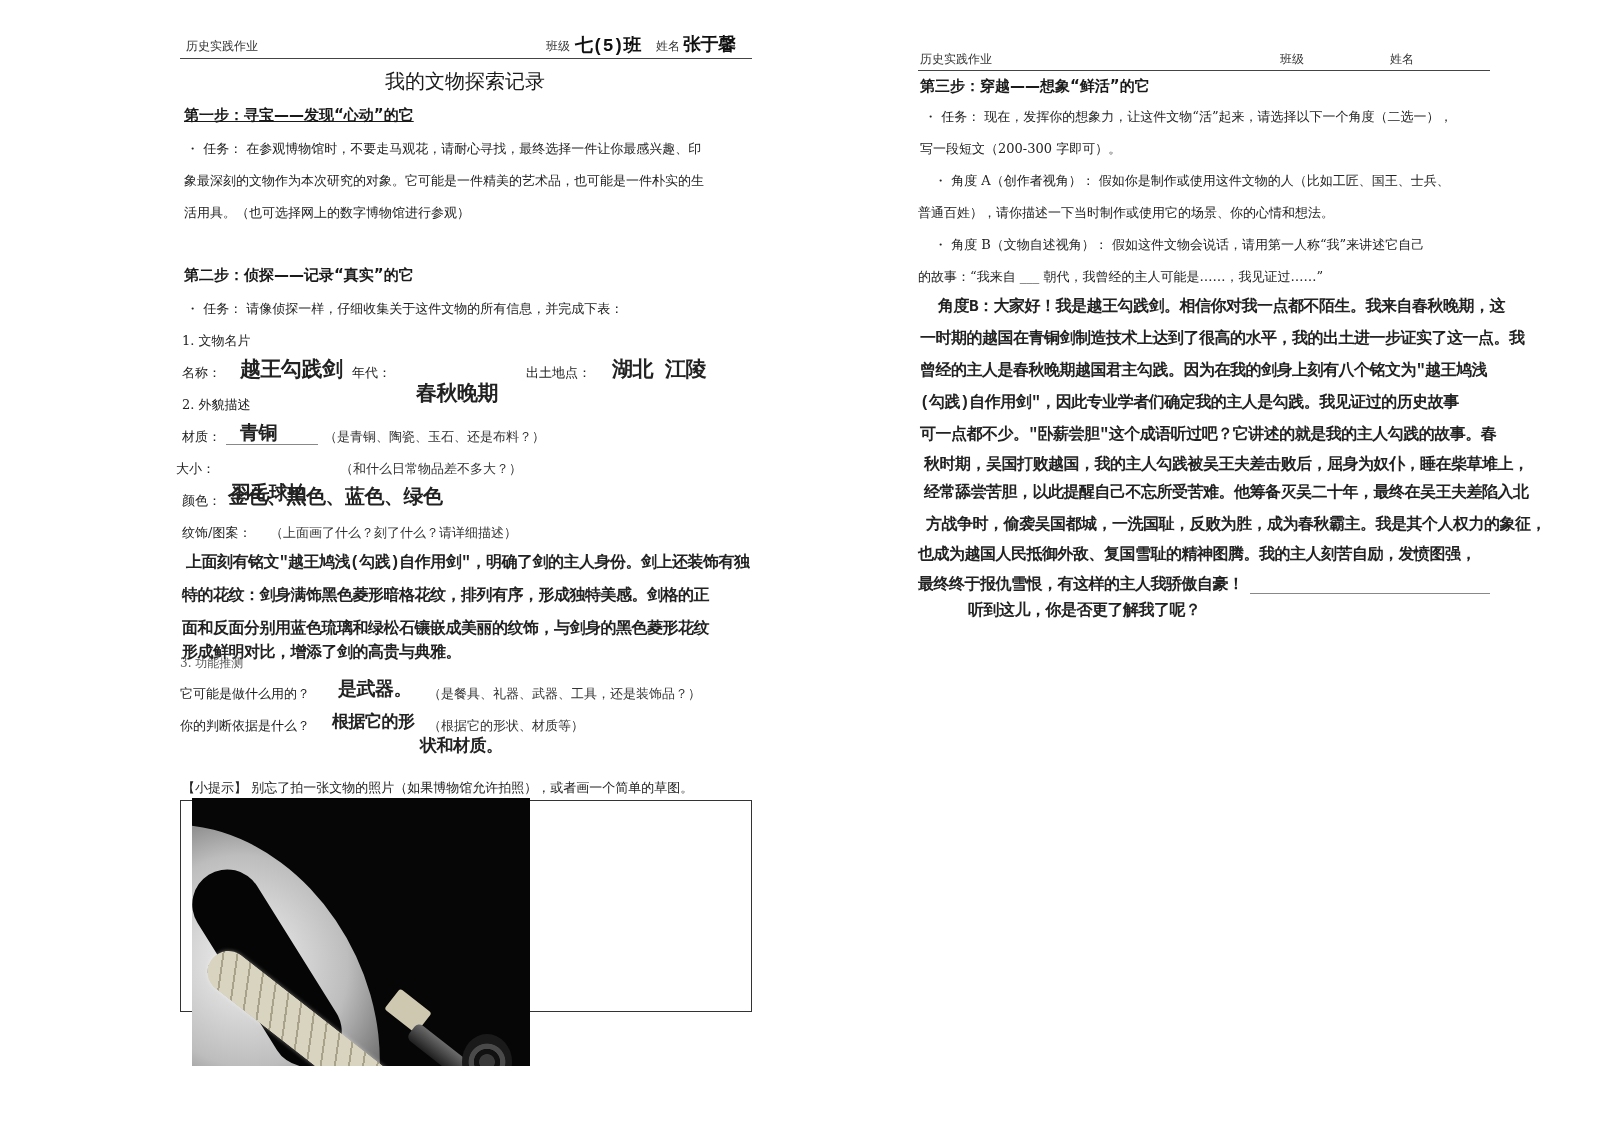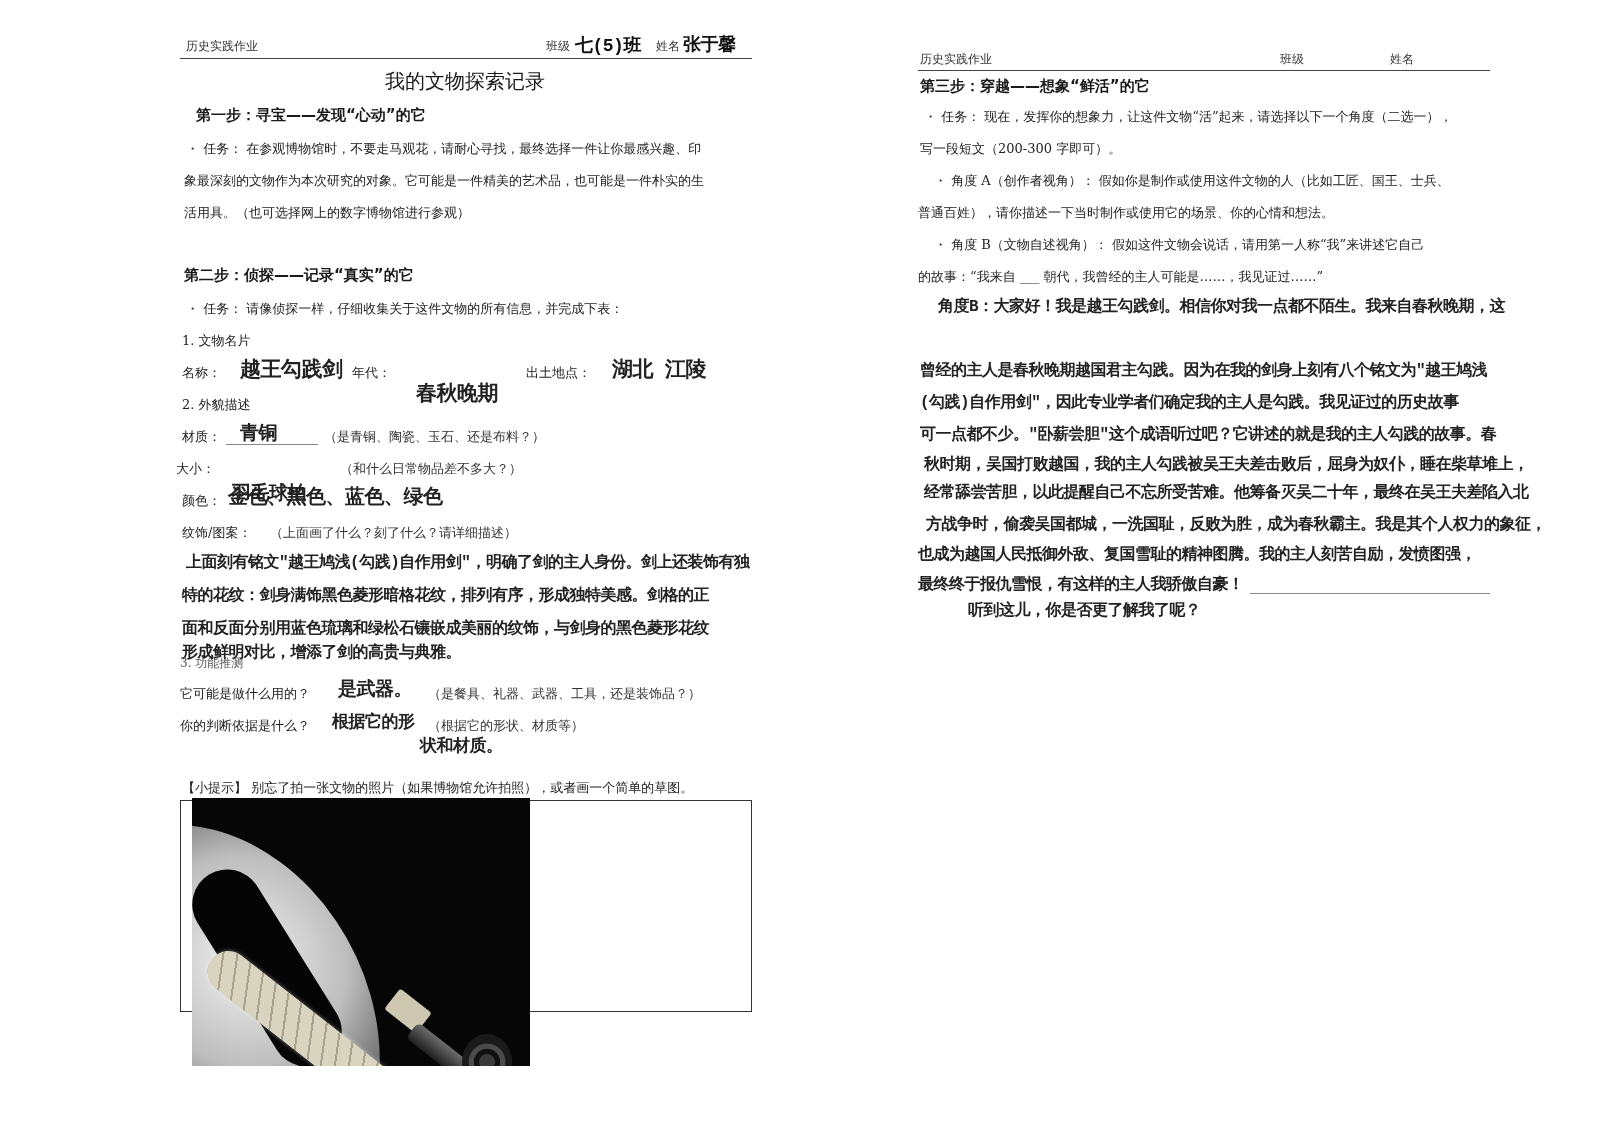--- a/index.html
+++ b/index.html
@@ -42,21 +42,21 @@
 <div class="page page-left">
   <span class="header" style="left:186px;top:38px;">历史实践作业</span>
   <span class="header" style="left:546px;top:38px;">班级</span>
   <span class="header hand" style="left:575px;top:33px;font-size:18px;">七(5)班</span>
   <span class="header" style="left:656px;top:38px;">姓名</span>
   <span class="header hand" style="left:683px;top:32px;font-size:18px;">张于馨</span>
   <div class="header-rule" style="left:180px;top:58px;width:572px;"></div>
 
   <div class="title">我的文物探索记录</div>
 
-  <div class="step-title" style="left:196px;top:106px;">第一步：寻宝——发现“心动”的它</div>
+  <div class="step-title" style="left:184px;top:106px;text-decoration:underline;">第一步：寻宝——发现“心动”的它</div>
   <div class="txt" style="left:186px;top:141px;">・ 任务：  在参观博物馆时，不要走马观花，请耐心寻找，最终选择一件让你最感兴趣、印</div>
   <div class="txt" style="left:184px;top:173px;">象最深刻的文物作为本次研究的对象。它可能是一件精美的艺术品，也可能是一件朴实的生</div>
   <div class="txt" style="left:184px;top:205px;">活用具。（也可选择网上的数字博物馆进行参观）</div>
 
   <div class="step-title" style="left:184px;top:266px;">第二步：侦探——记录“真实”的它</div>
   <div class="txt" style="left:186px;top:301px;">・ 任务：  请像侦探一样，仔细收集关于这件文物的所有信息，并完成下表：</div>
 
   <div class="txt" style="left:182px;top:333px;">1.  文物名片</div>
   <div class="txt" style="left:182px;top:365px;">名称：</div>
   <div class="txt hand" style="left:240px;top:358px;font-size:21px;line-height:26px;">越王勾践剑</div>
@@ -121,20 +121,21 @@
   <div class="txt" style="left:124px;top:109px;">・ 任务：  现在，发挥你的想象力，让这件文物“活”起来，请选择以下一个角度（二选一），</div>
   <div class="txt" style="left:120px;top:141px;">写一段短文（200-300 字即可）。</div>
 
   <div class="txt" style="left:134px;top:173px;">・ 角度 A（创作者视角）：  假如你是制作或使用这件文物的人（比如工匠、国王、士兵、</div>
   <div class="txt" style="left:118px;top:205px;">普通百姓），请你描述一下当时制作或使用它的场景、你的心情和想法。</div>
 
   <div class="txt" style="left:134px;top:237px;">・ 角度 B（文物自述视角）：  假如这件文物会说话，请用第一人称“我”来讲述它自己</div>
   <div class="txt" style="left:118px;top:269px;">的故事：“我来自 ___ 朝代，我曾经的主人可能是……，我见证过……”</div>
 
   <div class="txt hand" style="left:138px;top:296px;font-size:16px;line-height:22px;">角度B：大家好！我是越王勾践剑。相信你对我一点都不陌生。我来自春秋晚期，这</div>
+  <div class="txt hand" style="left:120px;top:328px;font-size:16px;line-height:22px;">一时期的越国在青铜剑制造技术上达到了很高的水平，我的出土进一步证实了这一点。我</div>
   <div class="txt hand" style="left:120px;top:360px;font-size:16px;line-height:22px;">曾经的主人是春秋晚期越国君主勾践。因为在我的剑身上刻有八个铭文为"越王鸠浅</div>
   <div class="txt hand" style="left:120px;top:392px;font-size:16px;line-height:22px;">(勾践)自作用剑"，因此专业学者们确定我的主人是勾践。我见证过的历史故事</div>
   <div class="txt hand" style="left:120px;top:424px;font-size:16px;line-height:22px;">可一点都不少。"卧薪尝胆"这个成语听过吧？它讲述的就是我的主人勾践的故事。春</div>
   <div class="txt hand" style="left:124px;top:482px;font-size:16px;line-height:22px;">经常舔尝苦胆，以此提醒自己不忘所受苦难。他筹备灭吴二十年，最终在吴王夫差陷入北</div>
   <div class="txt hand" style="left:124px;top:454px;font-size:16px;line-height:22px;">秋时期，吴国打败越国，我的主人勾践被吴王夫差击败后，屈身为奴仆，睡在柴草堆上，</div>
   <div class="txt hand" style="left:118px;top:514px;font-size:16px;line-height:22px;margin-left:8px;">方战争时，偷袭吴国都城，一洗国耻，反败为胜，成为春秋霸主。我是其个人权力的象征，</div>
   <div class="txt hand" style="left:118px;top:544px;font-size:16px;line-height:22px;">也成为越国人民抵御外敌、复国雪耻的精神图腾。我的主人刻苦自励，发愤图强，</div>
   <div class="txt hand" style="left:118px;top:574px;font-size:16px;line-height:22px;">最终终于报仇雪恨，有这样的主人我骄傲自豪！</div>
   <div class="answer-rule" style="left:450px;top:593px;width:240px;"></div>
   <div class="txt hand" style="left:168px;top:600px;font-size:16px;line-height:22px;">听到这儿，你是否更了解我了呢？</div>

